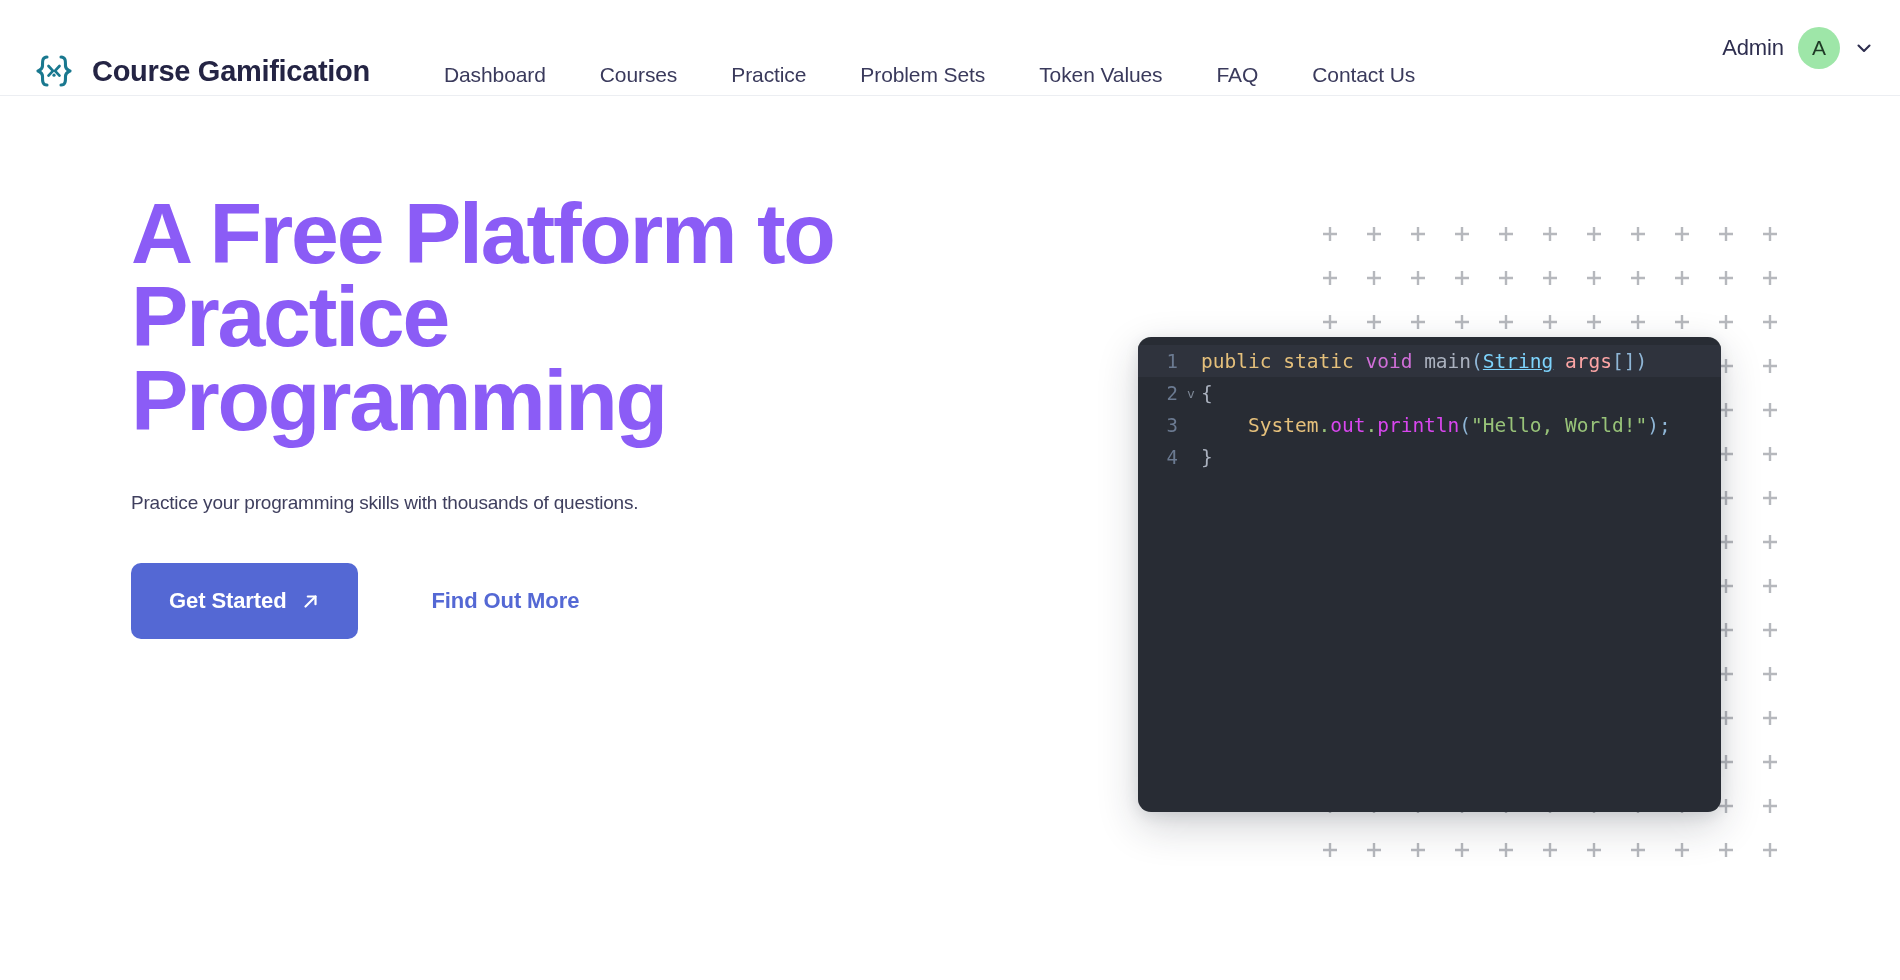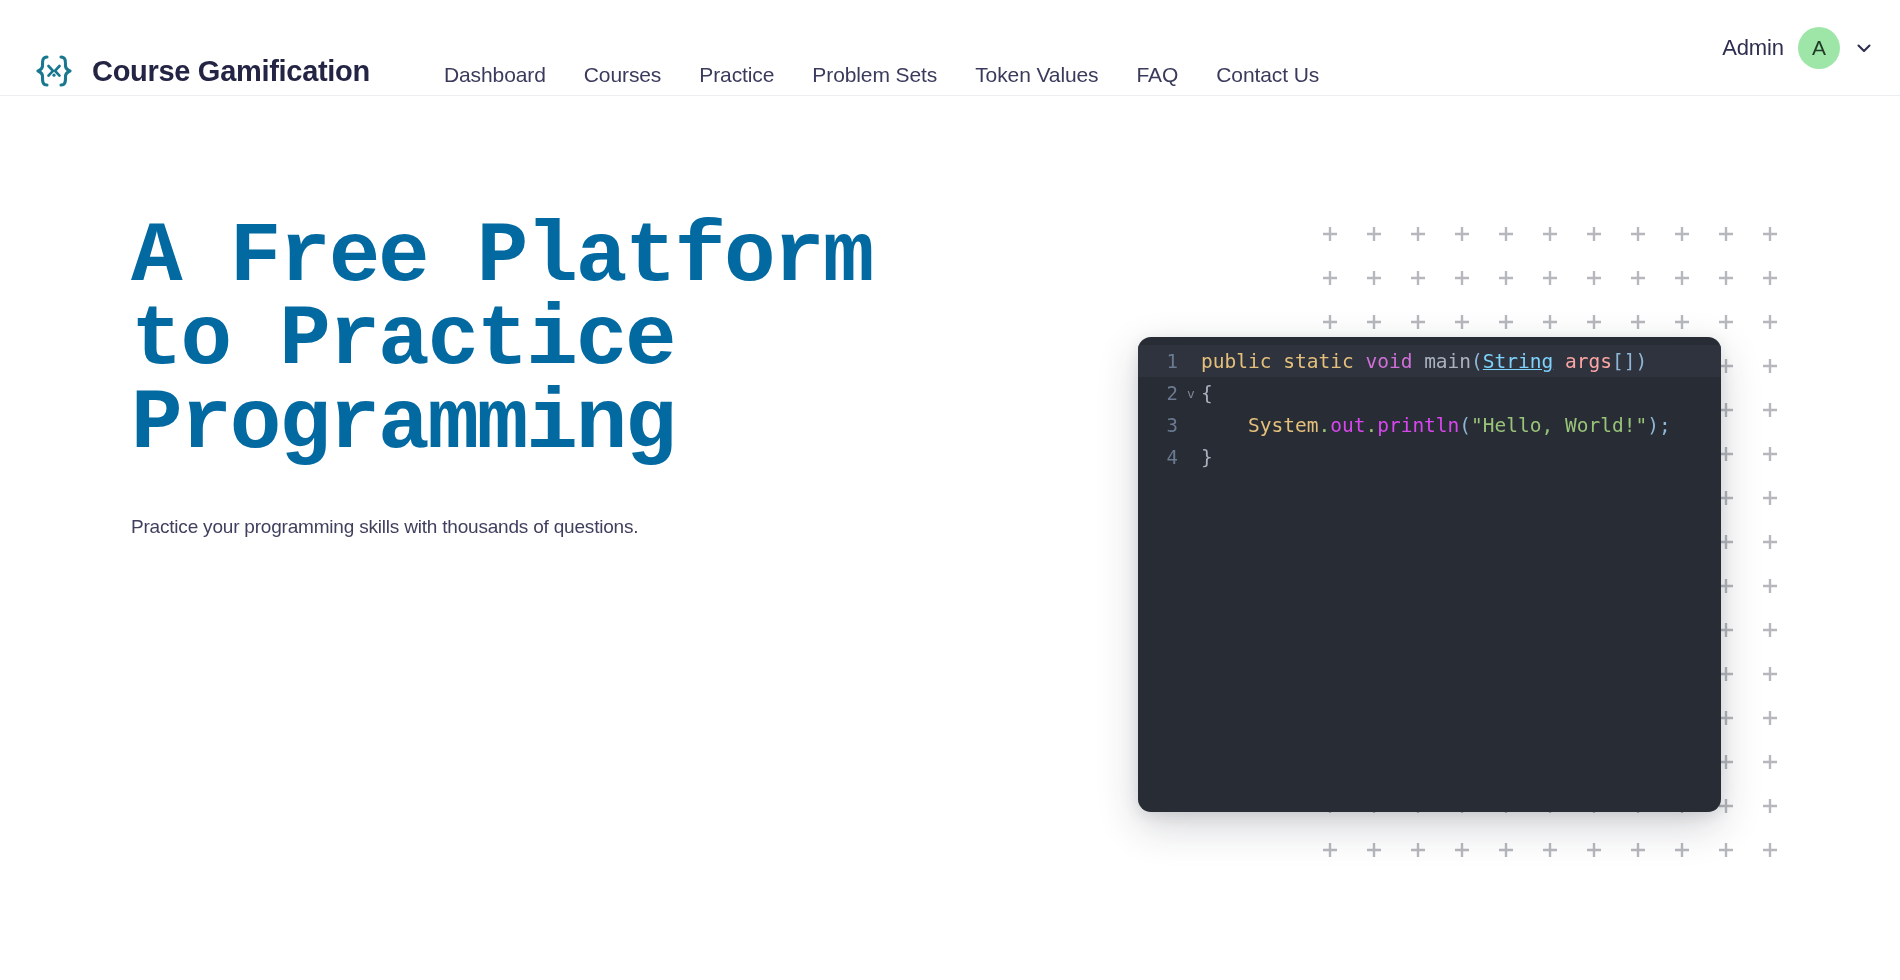--- a/index.html
+++ b/index.html
@@ -53,21 +53,21 @@
     font-size: 29px;
     font-weight: 700;
     color: #242444;
     letter-spacing: -0.3px;
     white-space: nowrap;
   }
 
   .nav {
     display: flex;
     align-items: center;
-    gap: 0px;
+    gap: 16px;
     margin-left: 55px;
   }
 
   .nav-item {
     font-size: 21px;
     color: #3a3a5c;
     padding: 8px 19px;
     white-space: nowrap;
     cursor: pointer;
     letter-spacing: -0.1px;
@@ -131,28 +131,27 @@
 
   .hero-left {
     position: absolute;
     left: 131px;
     top: 0;
     width: 960px;
     z-index: 10;
   }
 
   .hero-title {
-    margin-top: 120px;
+    margin-top: 96px;
     font-size: 86px;
     line-height: 0.97;
     font-weight: 700;
-    color: #0369a1;
+    color: #8b5cf6;
     letter-spacing: -2.2px;
     max-width: 860px;
-    font-family: Liberation Mono, monospace;
   }
 
   .hero-sub {
     margin-top: 50px;
     font-size: 19px;
     color: #3f3f5e;
     letter-spacing: -0.2px;
   }
 
   .hero-actions {
@@ -463,20 +462,33 @@
           <path d="M309 624 H323 M316 617 V631" stroke="#b6b8bd" stroke-width="2.4" stroke-linecap="butt"></path>
           <path d="M353 624 H367 M360 617 V631" stroke="#b6b8bd" stroke-width="2.4" stroke-linecap="butt"></path>
           <path d="M397 624 H411 M404 617 V631" stroke="#b6b8bd" stroke-width="2.4" stroke-linecap="butt"></path>
           <path d="M441 624 H455 M448 617 V631" stroke="#b6b8bd" stroke-width="2.4" stroke-linecap="butt"></path>
         </svg></div>
 
     <div class="hero-left">
       <h1 class="hero-title">A Free Platform to Practice Programming</h1>
       <p class="hero-sub">Practice your programming skills with thousands of questions.</p>
 
+      <div class="hero-actions">
+        <button class="btn-primary">
+          <span>Get Started</span>
+          <span class="arrow-up-right">
+            <svg width="19" height="19" viewBox="0 0 19 19" aria-hidden="true">
+              <path d="M4.5 14.5 L14.5 4.5" fill="none" stroke="#ffffff" stroke-width="2.2" stroke-linecap="round"></path>
+              <path d="M6.8 4.5 L14.5 4.5 L14.5 12.2" fill="none" stroke="#ffffff" stroke-width="2.2" stroke-linecap="round" stroke-linejoin="round"></path>
+            </svg>
+          </span>
+        </button>
+
+        <button class="btn-link">Find Out More</button>
+      </div>
     </div>
 
     <div class="code-card" id="codeCard">
         <div class="code-line active"><span class="ln">1</span><span class="fold"></span><span class="code-text"><span class="tok-kw">public</span><span class="tok-plain"> </span><span class="tok-kw">static</span><span class="tok-plain"> </span><span class="tok-void">void</span><span class="tok-plain"> </span><span class="tok-fn">main</span><span class="tok-punct">(</span><span class="tok-type">String</span><span class="tok-plain"> args</span><span class="tok-punct">[]</span><span class="tok-punct">)</span></span></div>
         <div class="code-line"><span class="ln">2</span><span class="fold">v</span><span class="code-text"><span class="tok-brace">{</span></span></div>
         <div class="code-line"><span class="ln">3</span><span class="fold"></span><span class="code-text"><span class="tok-plain">    </span><span class="tok-obj">System</span><span class="tok-dot">.</span><span class="tok-method">out</span><span class="tok-dot">.</span><span class="tok-method">println</span><span class="tok-punct">(</span><span class="tok-str">"Hello, World!"</span><span class="tok-punct">)</span><span class="tok-punct">;</span></span></div>
         <div class="code-line"><span class="ln">4</span><span class="fold"></span><span class="code-text"><span class="tok-brace">}</span></span></div>
       </div>
 
   </div>

